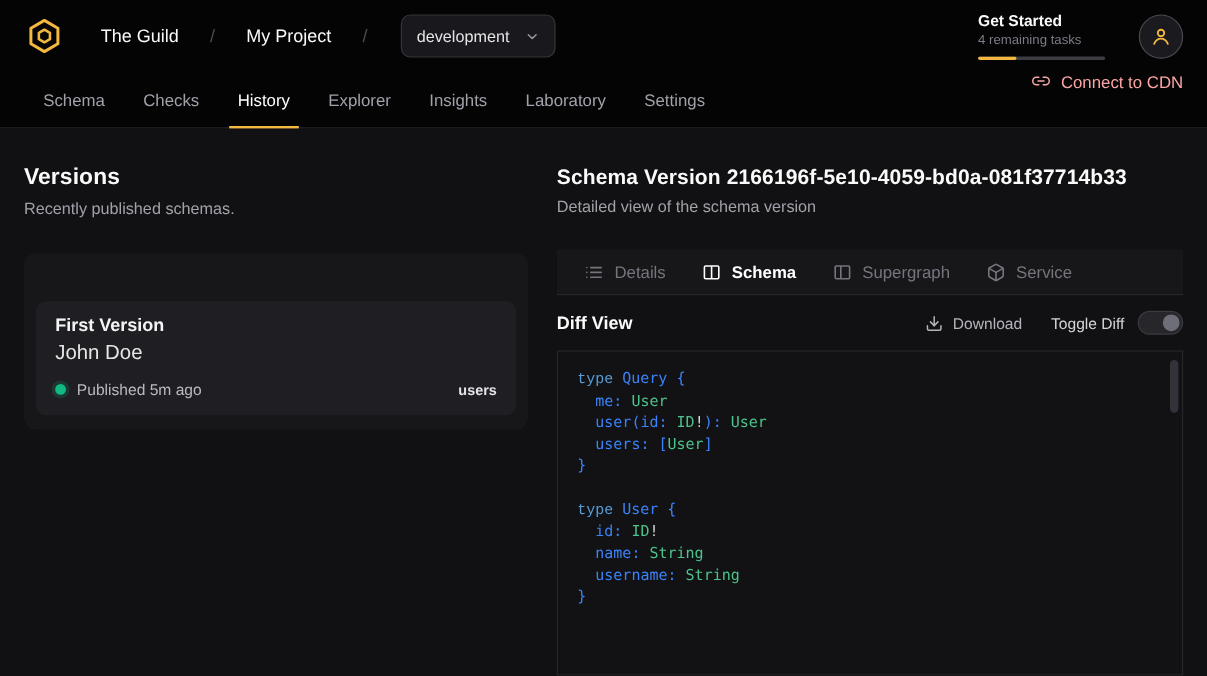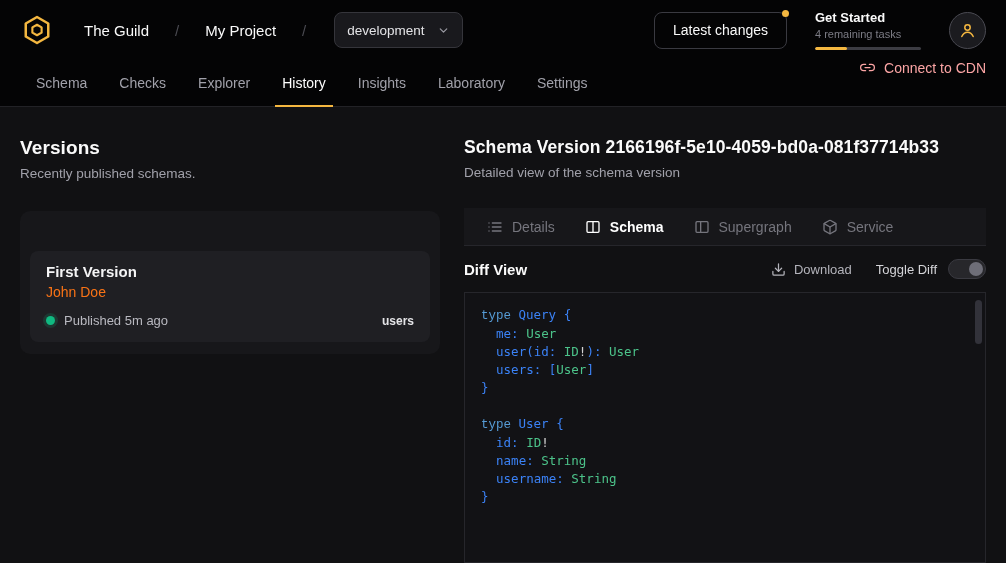--- a/index.html
+++ b/index.html
@@ -70,21 +70,21 @@
   h2.section-title { font-size:19px; font-weight:700; margin-top:14px; letter-spacing:.1px; }
   h2.d-title { font-size:17.5px; font-weight:700; margin-top:14px; letter-spacing:.1px; white-space:nowrap; }
   p.sub { font-size:13.5px; color:#a1a1aa; margin-top:7px; }
   
   .card {
     margin-top:30px; background:#17171a; border-radius:10px;
     padding:40px 10px 12px;
   }
   .version-item { background:#1f1f23; border-radius:8px; padding:12px 16px 14px; cursor:pointer; }
   .v-name { font-size:15px; font-weight:600; color:#f4f4f5; }
-  .v-author { font-size:14px; color:#f97316; margin-top:4px; }
+  .v-author { font-size:17px; color:#e5e5e5; margin-top:4px; }
   .v-meta { display:flex; align-items:center; margin-top:13px; }
   .v-dot {
     width:9px; height:9px; border-radius:50%; background:#10b981;
     box-shadow:0 0 0 3px rgba(16,185,129,.16); margin-right:9px;
   }
   .v-status { font-size:13px; color:#b9b9c0; }
   .v-service { margin-left:auto; font-size:12px; font-weight:700; color:#e4e4e7; }
   
   .d-tabs {
     margin-top:28px; height:38px; background:#17171a;
@@ -152,24 +152,20 @@
         <span>development</span>
         <span class="chev">
           <svg width="13" height="13" viewBox="0 0 24 24" fill="none" stroke="#9a9aa3" stroke-width="2.2" stroke-linecap="round" stroke-linejoin="round">
               <polyline points="6 9 12 15 18 9"></polyline>
             </svg>
         </span>
       </button>
     </div>
 
     <div class="header-right">
-      <button class="latest-btn">
-        <span>Latest changes</span>
-        <span class="latest-dot"></span>
-      </button>
       <div class="get-started">
         <div class="gs-title">Get Started</div>
         <div class="gs-sub">4 remaining tasks</div>
         <div class="gs-bar">
           <div class="gs-fill" style="width: 30%;"></div>
         </div>
       </div>
       <button class="avatar">
         <span>
           <svg width="19" height="19" viewBox="0 0 24 24" fill="none" stroke="#f4b740" stroke-width="1.9" stroke-linecap="round">
@@ -178,22 +174,22 @@
           </svg>
         </span>
       </button>
     </div>
   </header>
 
   <nav class="nav">
     <div class="nav-tabs">
       <div class="nav-tab">Schema</div>
       <div class="nav-tab">Checks</div>
+      <div class="nav-tab active">History</div>
       <div class="nav-tab">Explorer</div>
-      <div class="nav-tab active">History</div>
       <div class="nav-tab">Insights</div>
       <div class="nav-tab">Laboratory</div>
       <div class="nav-tab">Settings</div>
     </div>
     <div class="connect-cdn">
       <span>
         <svg width="15" height="15" viewBox="0 0 24 24" fill="none" stroke="currentColor" stroke-width="2" stroke-linecap="round" stroke-linejoin="round">
           <path d="M15 7h3a5 5 0 0 1 0 10h-3"></path>
           <path d="M9 17H6A5 5 0 0 1 6 7h3"></path>
           <line x1="8" y1="12" x2="16" y2="12"></line>

